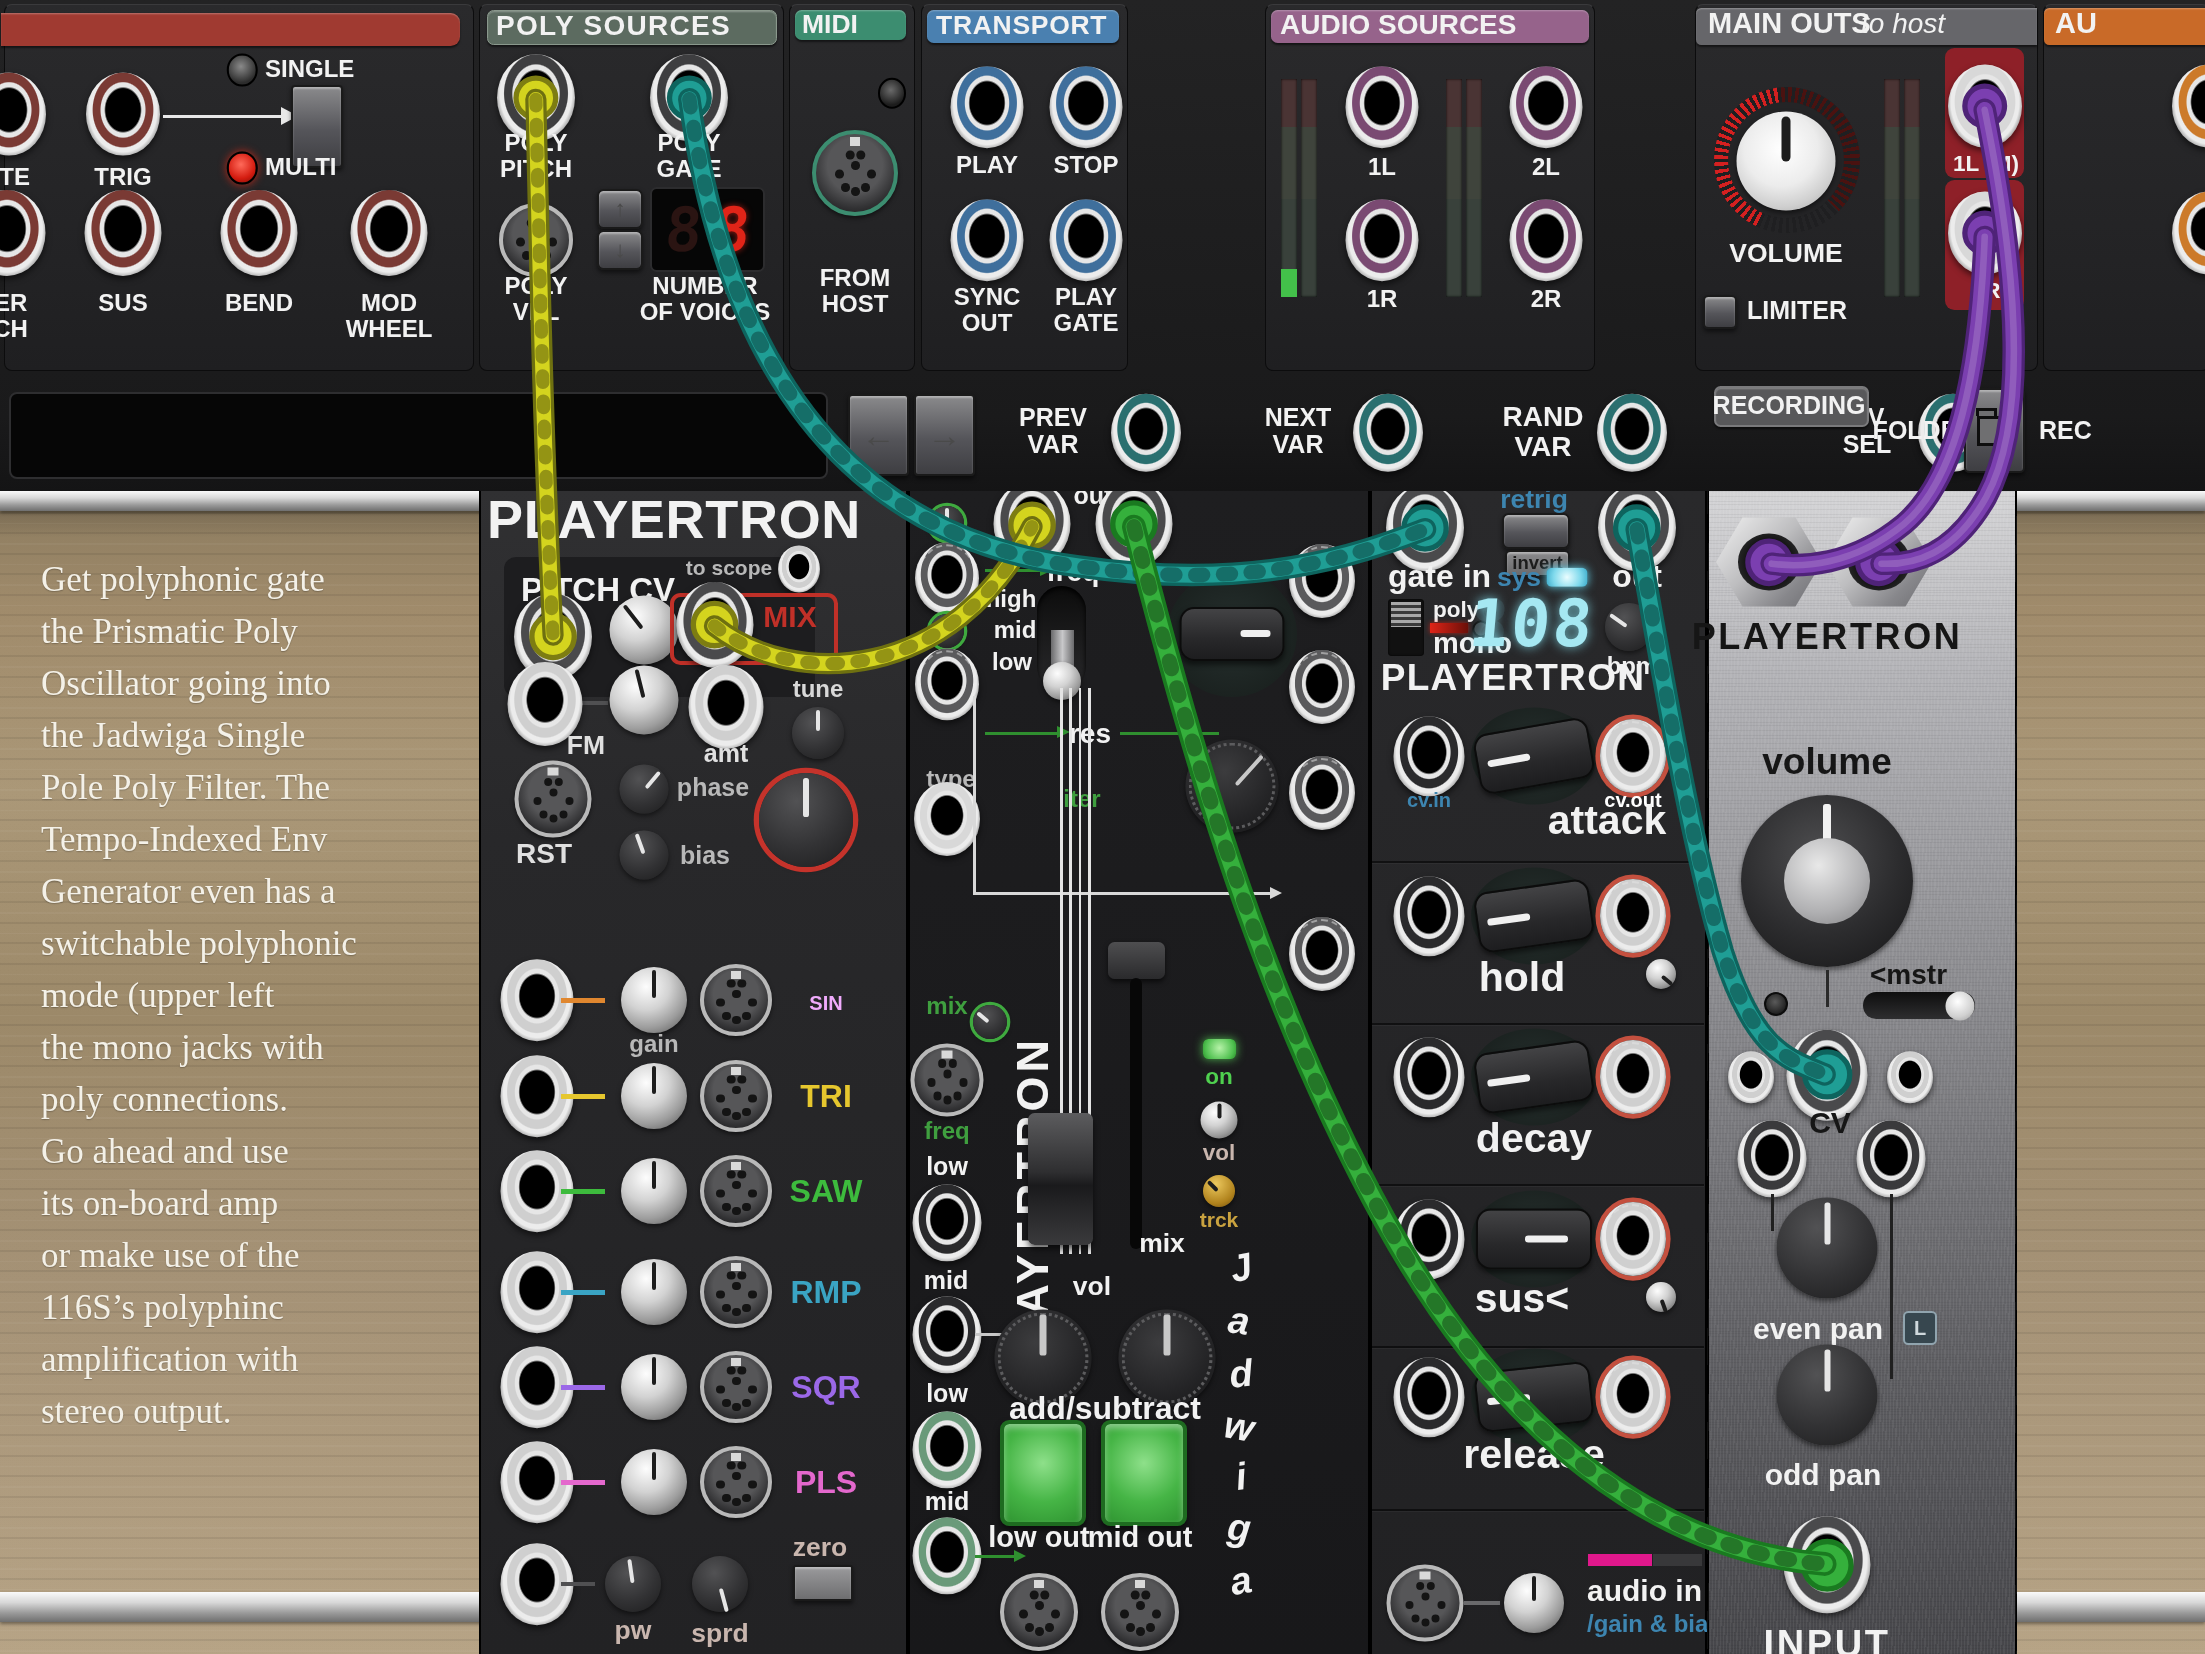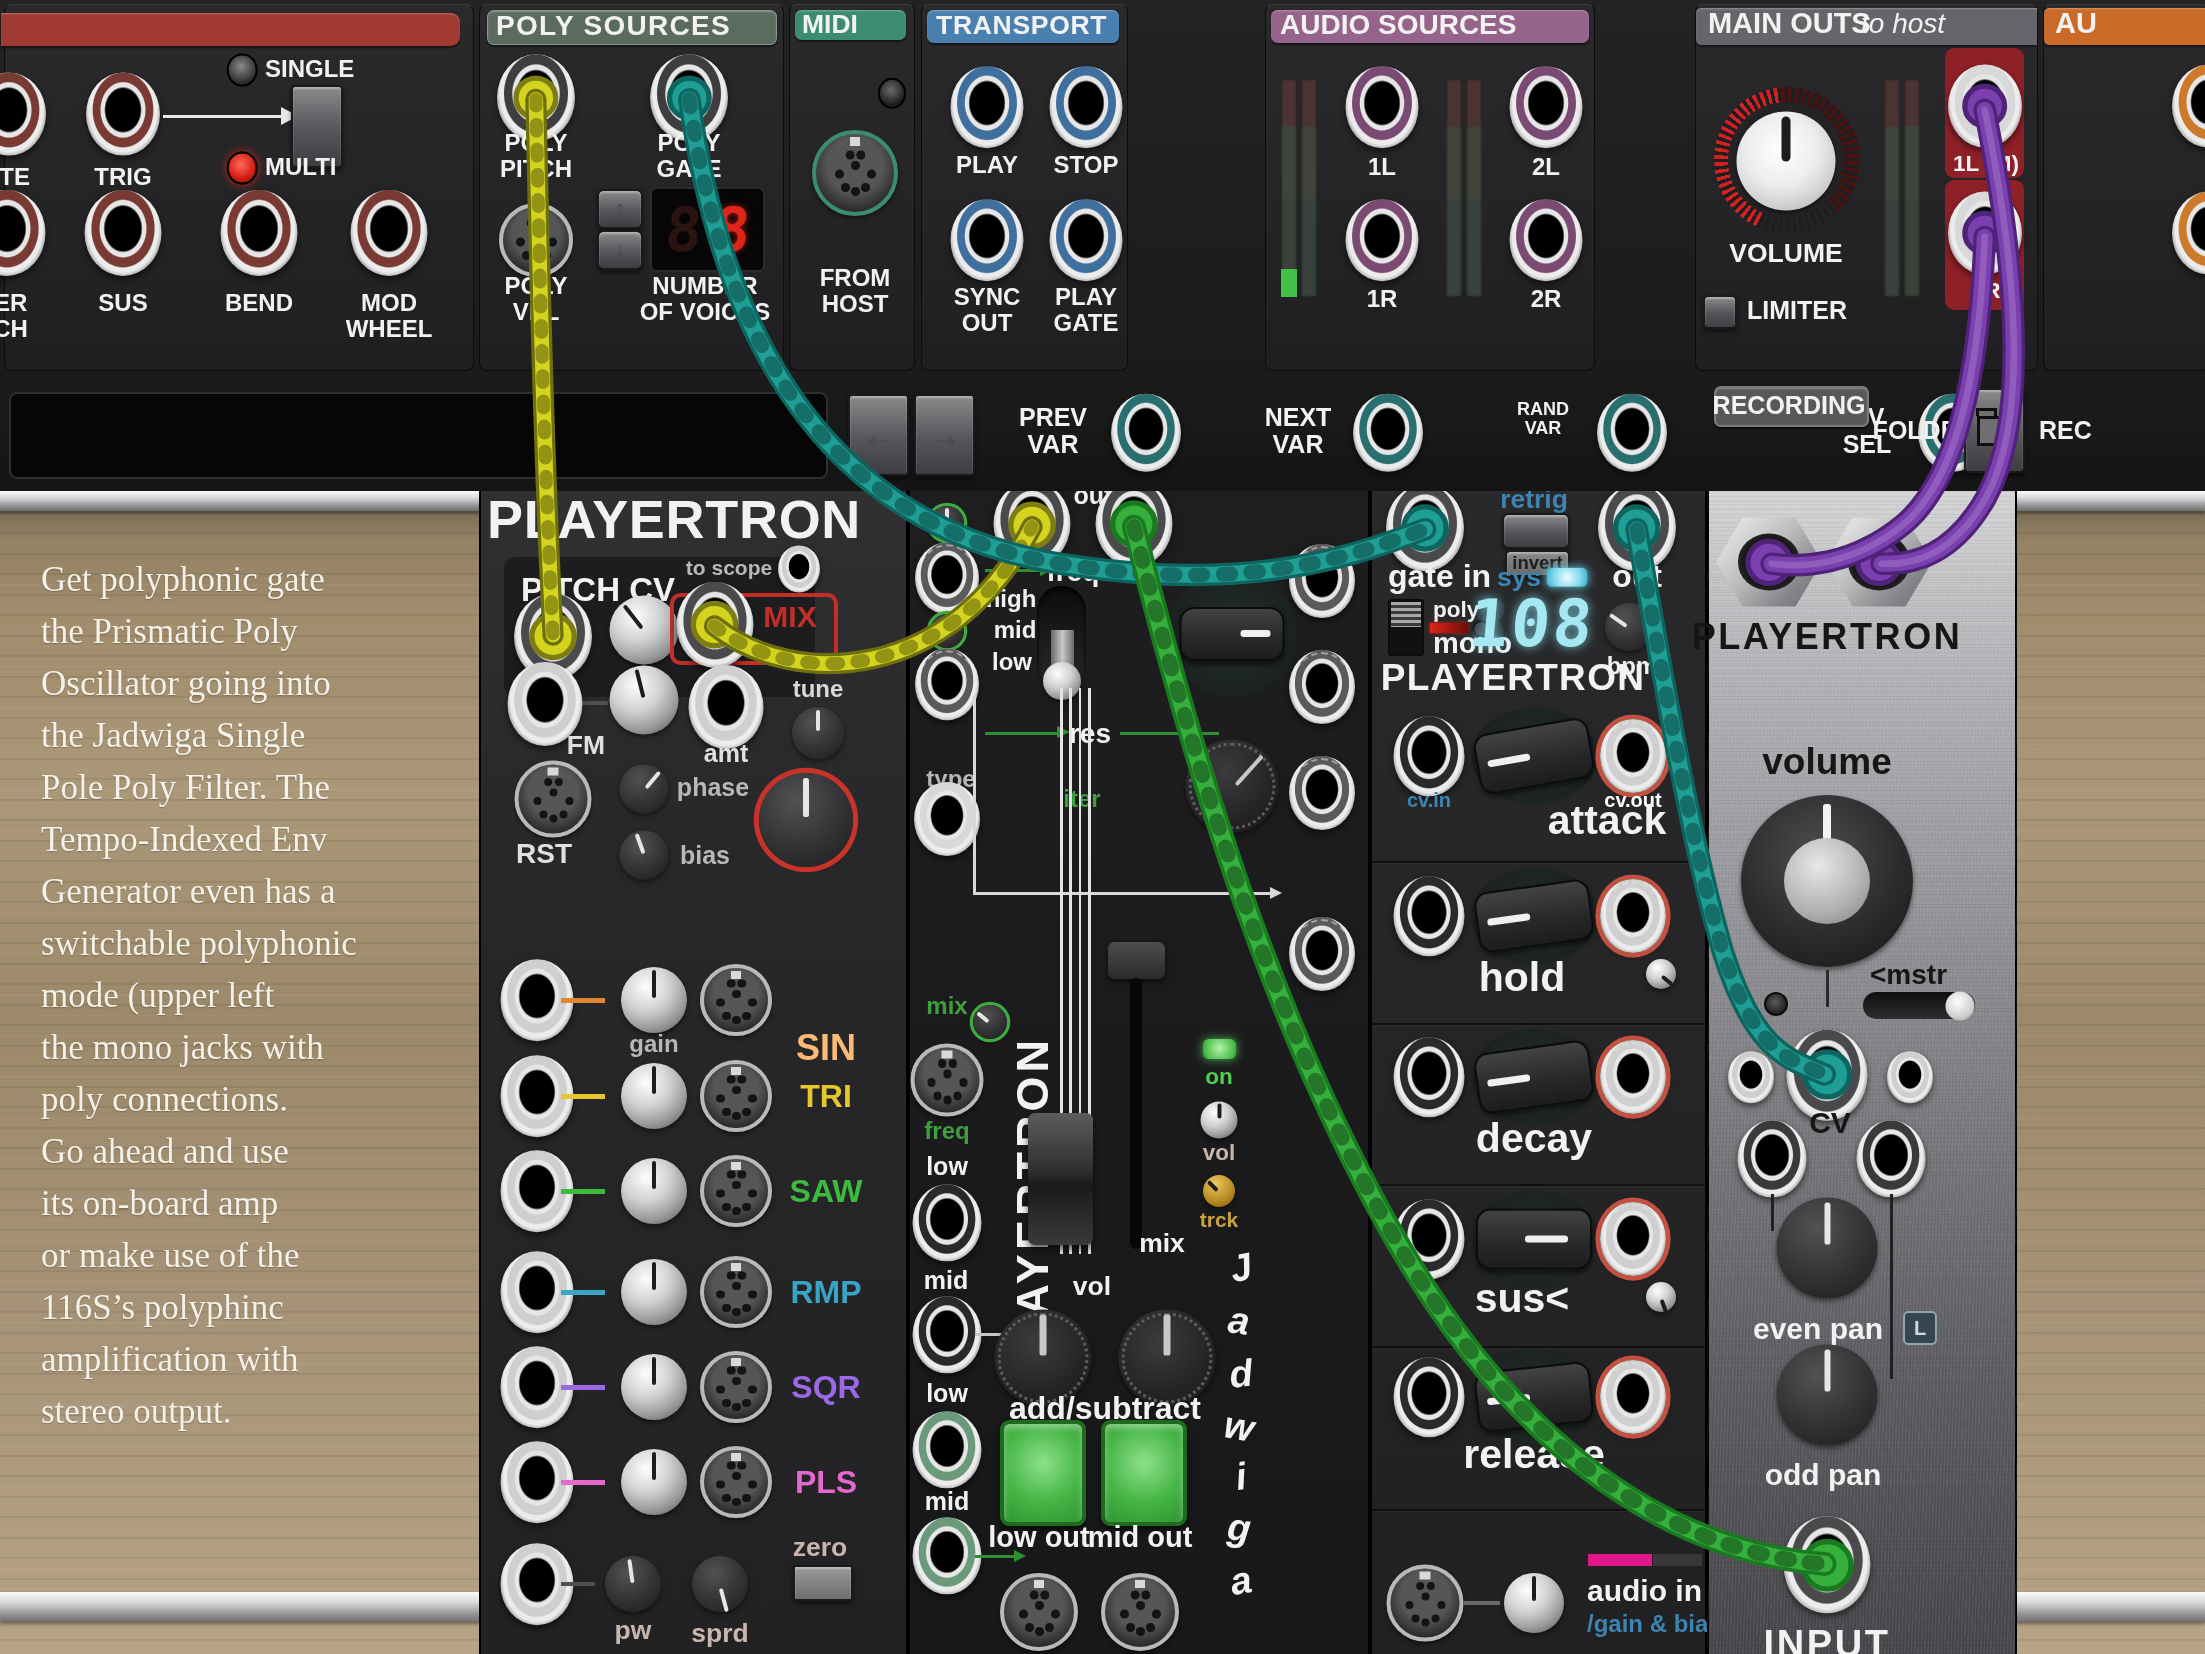--- a/index.html
+++ b/index.html
@@ -234,21 +234,21 @@
       </div>
     <div class="btn" style="left:914px;top:394px;width:57px;height:78px;font-size:34px;border-radius:4px;">
         <span>→</span>
       </div>
     <div class="lbl" style="left:1053px;top:431px;font-size:25px;">PREV
 VAR</div>
     <div class="jack" style="left:1146px;top:433px;--s:70px;--ring:#2a6f6f;"></div>
     <div class="lbl" style="left:1298px;top:431px;font-size:25px;">NEXT
 VAR</div>
     <div class="jack" style="left:1388px;top:433px;--s:70px;--ring:#2a6f6f;"></div>
-    <div class="lbl" style="left:1543px;top:419px;font-size:18px;">RAND
+    <div class="lbl" style="left:1543px;top:432px;font-size:28px;">RAND
 VAR</div>
     <div class="jack" style="left:1632px;top:433px;--s:70px;--ring:#2a6f6f;"></div>
     <div class="lbl" style="left:1867px;top:431px;font-size:25px;">CV
 SEL</div>
     <div class="jack" style="left:1953px;top:433px;--s:70px;--ring:#2a6f6f;"></div>
     <div class="badge" style="left:1714px;top:386px;width:151px;height:37px;background:#58585a;border:2px solid #7a7a7c;"></div>
     <div class="lbl" style="left:1789px;top:405px;font-size:25px;">RECORDING</div>
     <div class="lbl" style="left:1924px;top:430px;font-size:25px;">FOLDER</div>
     <div class="btn" style="left:1964px;top:388px;width:57px;height:81px;border-radius:5.3px;">
         <span class="folder"></span>
@@ -300,21 +300,21 @@
 
   <div class="jack" style="left:537px;top:1000px;--s:73px;--ring:#cfcfcf;z-index:2;"></div>
   <div class="line" style="left: 561px; top: 998px; width: 44px; height: 4.6px; z-index: 2; background: rgb(224, 135, 47);"></div>
   <div class="knob" style="left:654px;top:1000px;width:66px;height:66px;z-index:2;">
       <span class="pt"></span>
     </div>
   <div class="din" style="left:736px;top:1000px;width:64px;height:64px;z-index:2;">
       <i></i>
       <u></u>
     </div>
-  <div class="lbl" style="left: 826px; top: 1048px; font-size: 36px; z-index: 2; color: #fdba74;">SIN</div>
+  <div class="lbl" style="left: 826px; top: 1004px; font-size: 20px; z-index: 2; color: #f0abfc;">SIN</div>
   <div class="lbl" style="left:654px;top:1044px;font-size:24px;color:#b8b8b8;z-index:2;">gain</div>
   <div class="jack" style="left:537px;top:1096px;--s:73px;--ring:#cfcfcf;z-index:2;"></div>
   <div class="line" style="left: 561px; top: 1094px; width: 44px; height: 4.6px; z-index: 2; background: rgb(230, 199, 46);"></div>
   <div class="knob" style="left:654px;top:1096px;width:66px;height:66px;z-index:2;">
       <span class="pt"></span>
     </div>
   <div class="din" style="left:736px;top:1096px;width:64px;height:64px;z-index:2;">
       <i></i>
       <u></u>
     </div>

